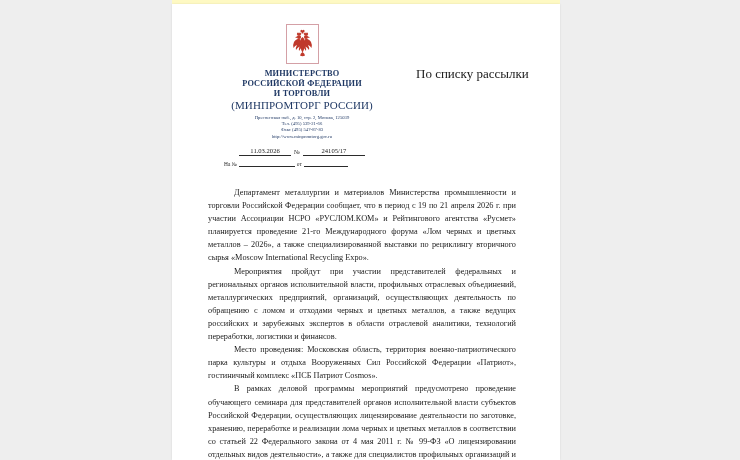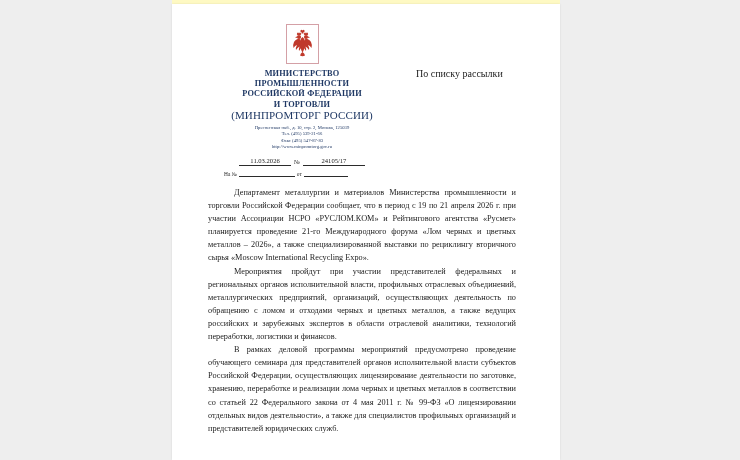--- a/index.html
+++ b/index.html
@@ -127,21 +127,21 @@
   }
   .refline2 .blank.a { width: 56px; }
   .refline2 .blank.b { width: 44px; }
 
   
   .addressee {
     position: absolute;
     left: 244px;
     top: 64px;
     width: 130px;
-    font-size: 10px;
+    font-size: 13px;
     line-height: 11px;
     color: #1b1b1b;
   }
 
   
   .body-text {
     position: absolute;
     left: 36px;
     top: 182px;
     width: 316px;
@@ -191,21 +191,20 @@
 
             <path d="M31 19 q8 1 11 7 q3 6 1 12 q-3-5 -7-6 q3 5 2 10 q-3-5 -7-7 q2 5 1 9 q-3-4 -5-8 q-1-9 4-17z"></path>
 
             <path d="M25 46 q-4 2 -5 7 q5 3 10 0 q-1-5 -5-7z"></path>
           </g>
         </svg>
       </div>
 
       <div class="ministry-name">
         <div>МИНИСТЕРСТВО</div>
-        <div>ПРОМЫШЛЕННОСТИ</div>
         <div>РОССИЙСКОЙ ФЕДЕРАЦИИ</div>
         <div>И ТОРГОВЛИ</div>
         <div class="ministry-short">(МИНПРОМТОРГ РОССИИ)</div>
       </div>
 
       <div class="contacts">
         <div>Пресненская наб., д. 10, стр. 2, Москва, 125039</div>
         <div>Тел. (495) 539-21-66</div>
         <div>Факс (495) 547-87-83</div>
         <div>http://www.minpromtorg.gov.ru</div>
@@ -224,18 +223,19 @@
         <span class="blank b"></span>
       </div>
 
     </div>
 
     <div class="addressee">По списку рассылки</div>
 
     <div class="body-text">
       <p>Департамент металлургии и материалов Министерства промышленности и торговли Российской Федерации сообщает, что в период с 19 по 21 апреля 2026 г. при участии Ассоциации НСРО «РУСЛОМ.КОМ» и Рейтингового агентства «Русмет» планируется проведение 21-го Международного форума «Лом черных и цветных металлов – 2026», а также специализированной выставки по рециклингу вторичного сырья «Moscow International Recycling Expo».</p>
       <p>Мероприятия пройдут при участии представителей федеральных и региональных органов исполнительной власти, профильных отраслевых объединений, металлургических предприятий, организаций, осуществляющих деятельность по обращению с ломом и отходами черных и цветных металлов, а также ведущих российских и зарубежных экспертов в области отраслевой аналитики, технологий переработки, логистики и финансов.</p>
+      <p>Место проведения: Московская область, территория военно-патриотического парка культуры и отдыха Вооруженных Сил Российской Федерации «Патриот», гостиничный комплекс «ПСБ Патриот Cosmos».</p>
       <p>В рамках деловой программы мероприятий предусмотрено проведение обучающего семинара для представителей органов исполнительной власти субъектов Российской Федерации, осуществляющих лицензирование деятельности по заготовке, хранению, переработке и реализации лома черных и цветных металлов в соответствии со статьей 22 Федерального закона от 4 мая 2011 г. № 99-ФЗ «О лицензировании отдельных видов деятельности», а также для специалистов профильных организаций и представителей юридических служб.</p>
 
     </div>
 
   </div>
 </div>
 
 </body></html>

